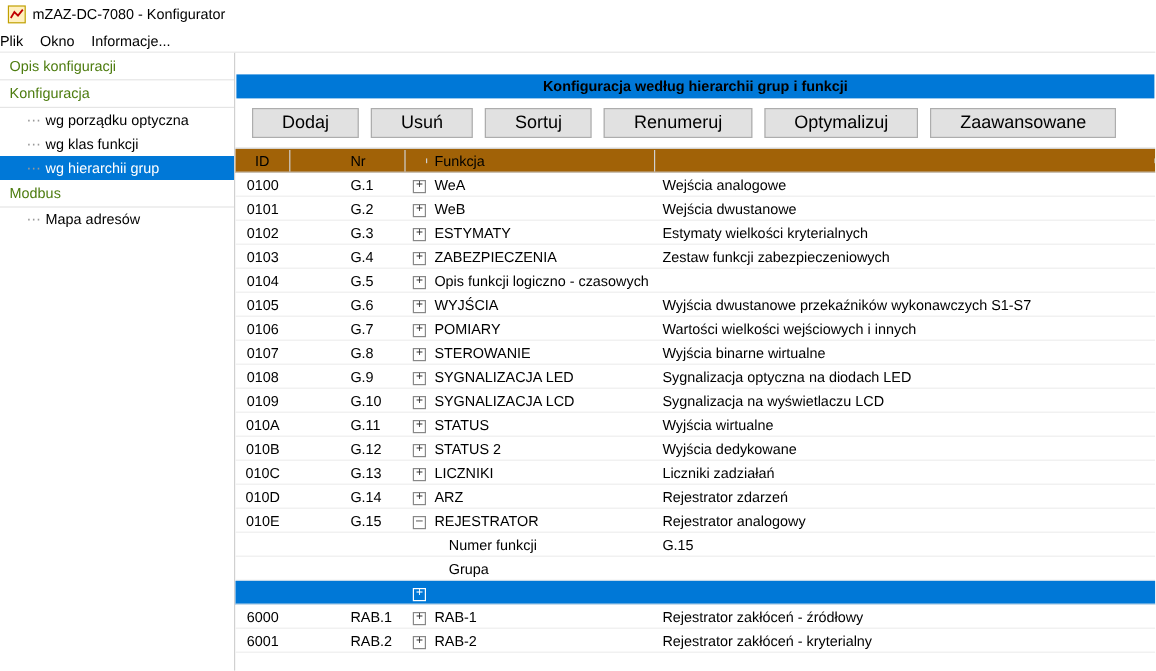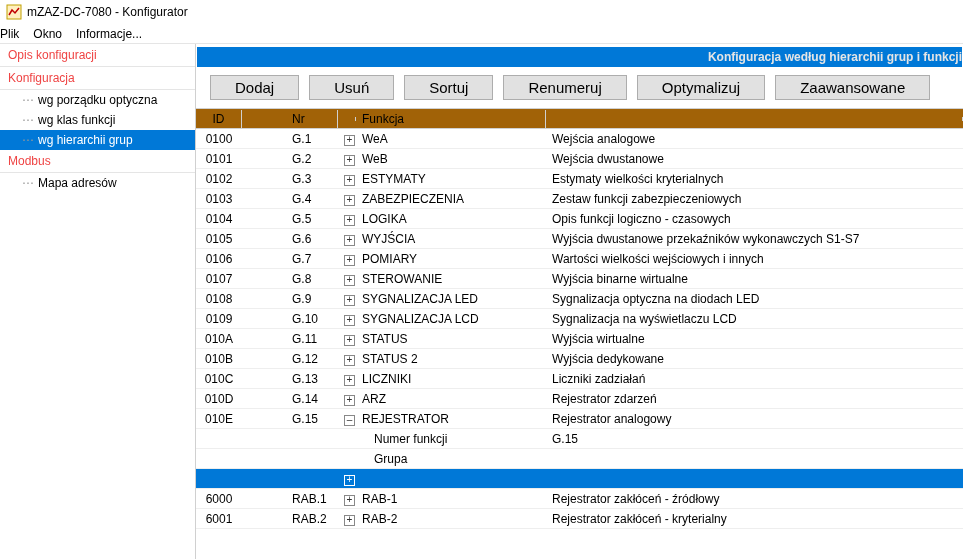--- a/index.html
+++ b/index.html
@@ -3,26 +3,26 @@
 <meta charset="utf-8">
 <style>
 * { margin:0; padding:0; box-sizing:border-box; font-family:"Segoe UI",Tahoma,sans-serif; font-size:12px; }
 body { background:#fff; position:relative; width:963px; height:559px; overflow:hidden; }
 .title-bar { height:24px; display:flex; align-items:center; padding:3px 6px; background:#fff; }
 .title-bar .ic { width:16px; height:16px; margin-right:5px; }
 .menu-bar { height:20px; display:flex; align-items:center; padding:0 0; gap:14px; background:#fff; border-bottom:1px solid #e5e5e5; }
 .menu-bar span { cursor:default; }
 .main { display:flex; height:calc(100% - 44px); }
 .sidebar { width:196px; border-right:1px solid #d0d0d0; background:#fff; display:flex; flex-direction:column; }
-.side-head { padding:4px 8px; color:#ef4444; border-bottom:1px solid #e5e5e5; }
+.side-head { padding:4px 8px; color:#4d7c0f; border-bottom:1px solid #e5e5e5; }
 .side-item { padding:3px 8px 3px 22px; cursor:default; display:flex; align-items:center; }
 .side-item .dash { color:#999; margin-right:4px; }
 .side-item.sel { background:#0078d7; color:#fff; }
 .content { flex:1; display:flex; flex-direction:column; position:relative; overflow:hidden; }
-.content-head { background:#0078d7; color:#e5e5e5; font-weight:700; text-align:right; padding:3px 0; margin:3px 1px 2px 1px; }
+.content-head { background:#0078d7; color:#000000; font-weight:700; text-align:center; padding:3px 0; margin:18px 1px 2px 1px; }
 .toolbar { display:flex; gap:10px; padding:6px 14px 8px 14px; }
 .toolbar button { background:#e1e1e1; border:1px solid #adadad; padding:3px 24px; font-size:15px; cursor:pointer; }
 .grid { border-top:1px solid #d0d0d0; overflow-y:auto; height:calc(100% - 56px); }
 .grid-head, .grid-row { display:flex; align-items:center; height:20px; border-bottom:1px solid #eee; }
 .grid-head { background:#a16207; border-bottom:1px solid #d0d0d0; }
 .grid-head > div { border-right:1px solid #d0d0d0; padding:2px 6px; font-weight:400; }
 .col-id { width:46px; text-align:center; }
 .col-nr { width:52px; text-align:left; padding-left:4px;margin-left:44px; }
 .col-exp { width:18px; text-align:center; color:#666; }
 .col-func { width:190px; padding-left:4px; }
@@ -122,21 +122,20 @@
             <div class="col-id">0103</div>
             <div class="col-nr">G.4</div>
             <div class="col-exp"><span class="exp-box">+</span></div>
             <div class="col-func">ZABEZPIECZENIA</div>
             <div class="col-desc">Zestaw funkcji zabezpieczeniowych</div>
           </div>
           <div class="grid-row">
             <div class="col-id">0104</div>
             <div class="col-nr">G.5</div>
             <div class="col-exp"><span class="exp-box">+</span></div>
-            <div class="col-func">LOGIKA</div>
             <div class="col-desc">Opis funkcji logiczno - czasowych</div>
           </div>
           <div class="grid-row">
             <div class="col-id">0105</div>
             <div class="col-nr">G.6</div>
             <div class="col-exp"><span class="exp-box">+</span></div>
             <div class="col-func">WYJŚCIA</div>
             <div class="col-desc">Wyjścia dwustanowe przekaźników wykonawczych S1-S7</div>
           </div>
           <div class="grid-row">

